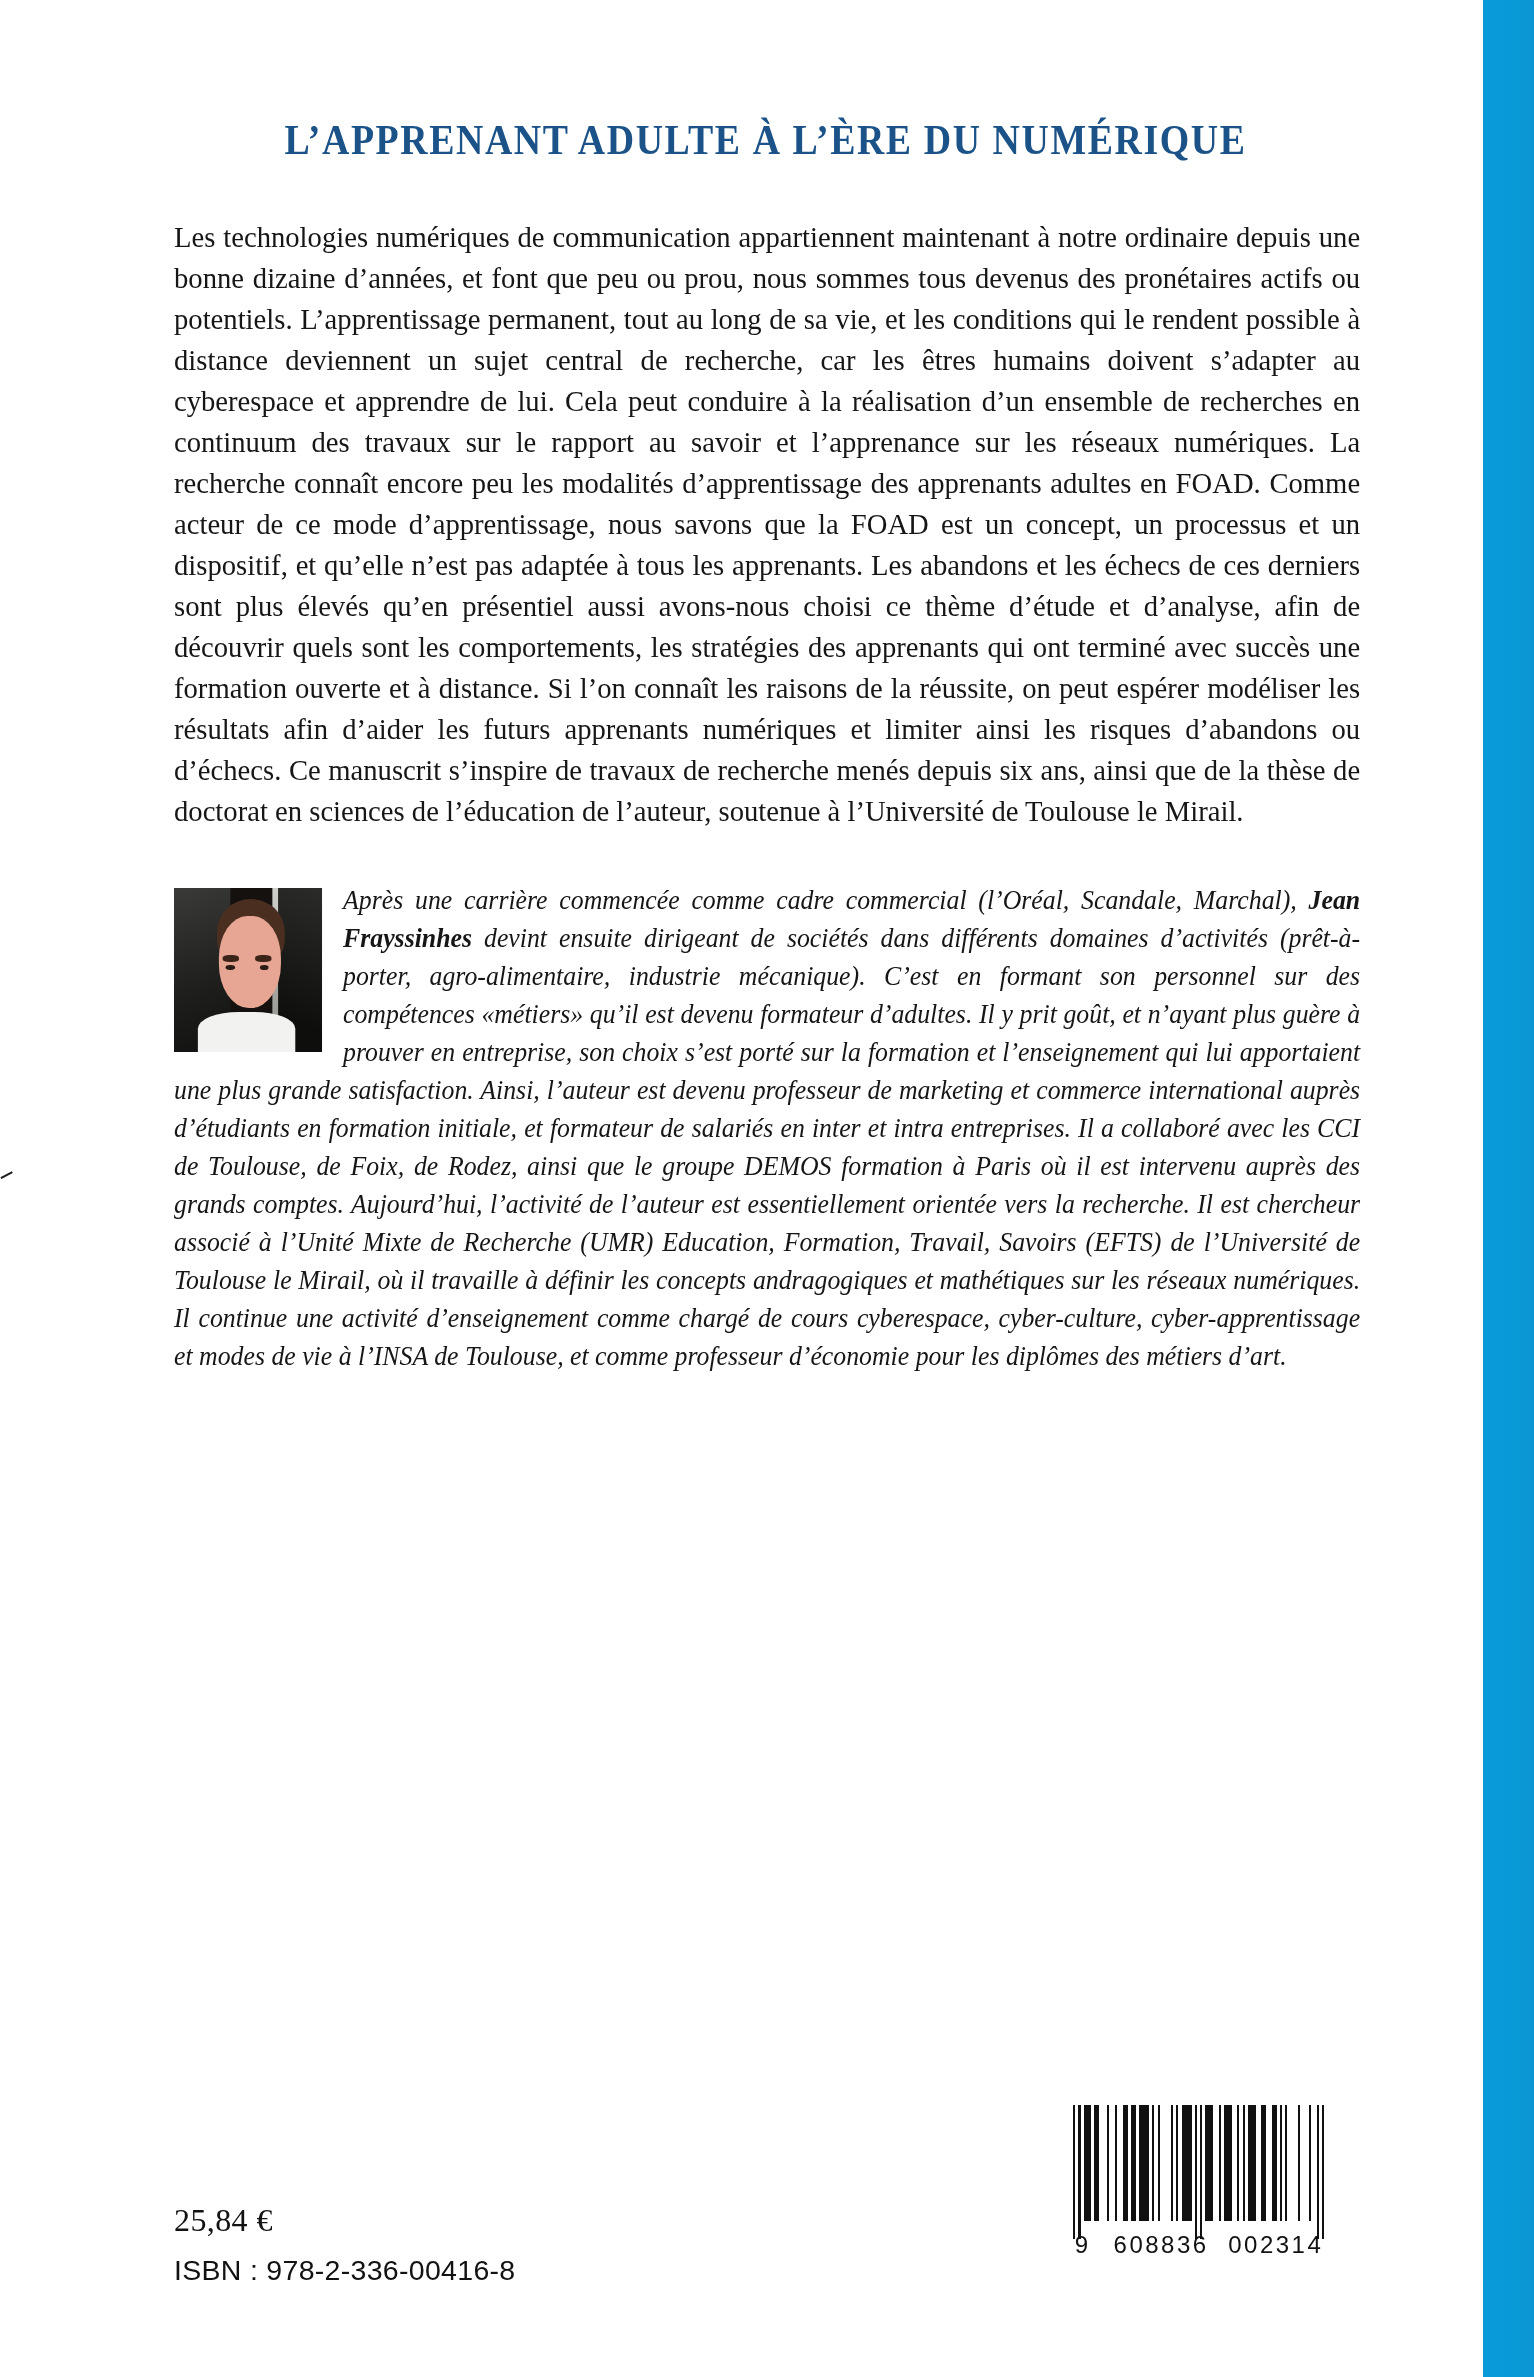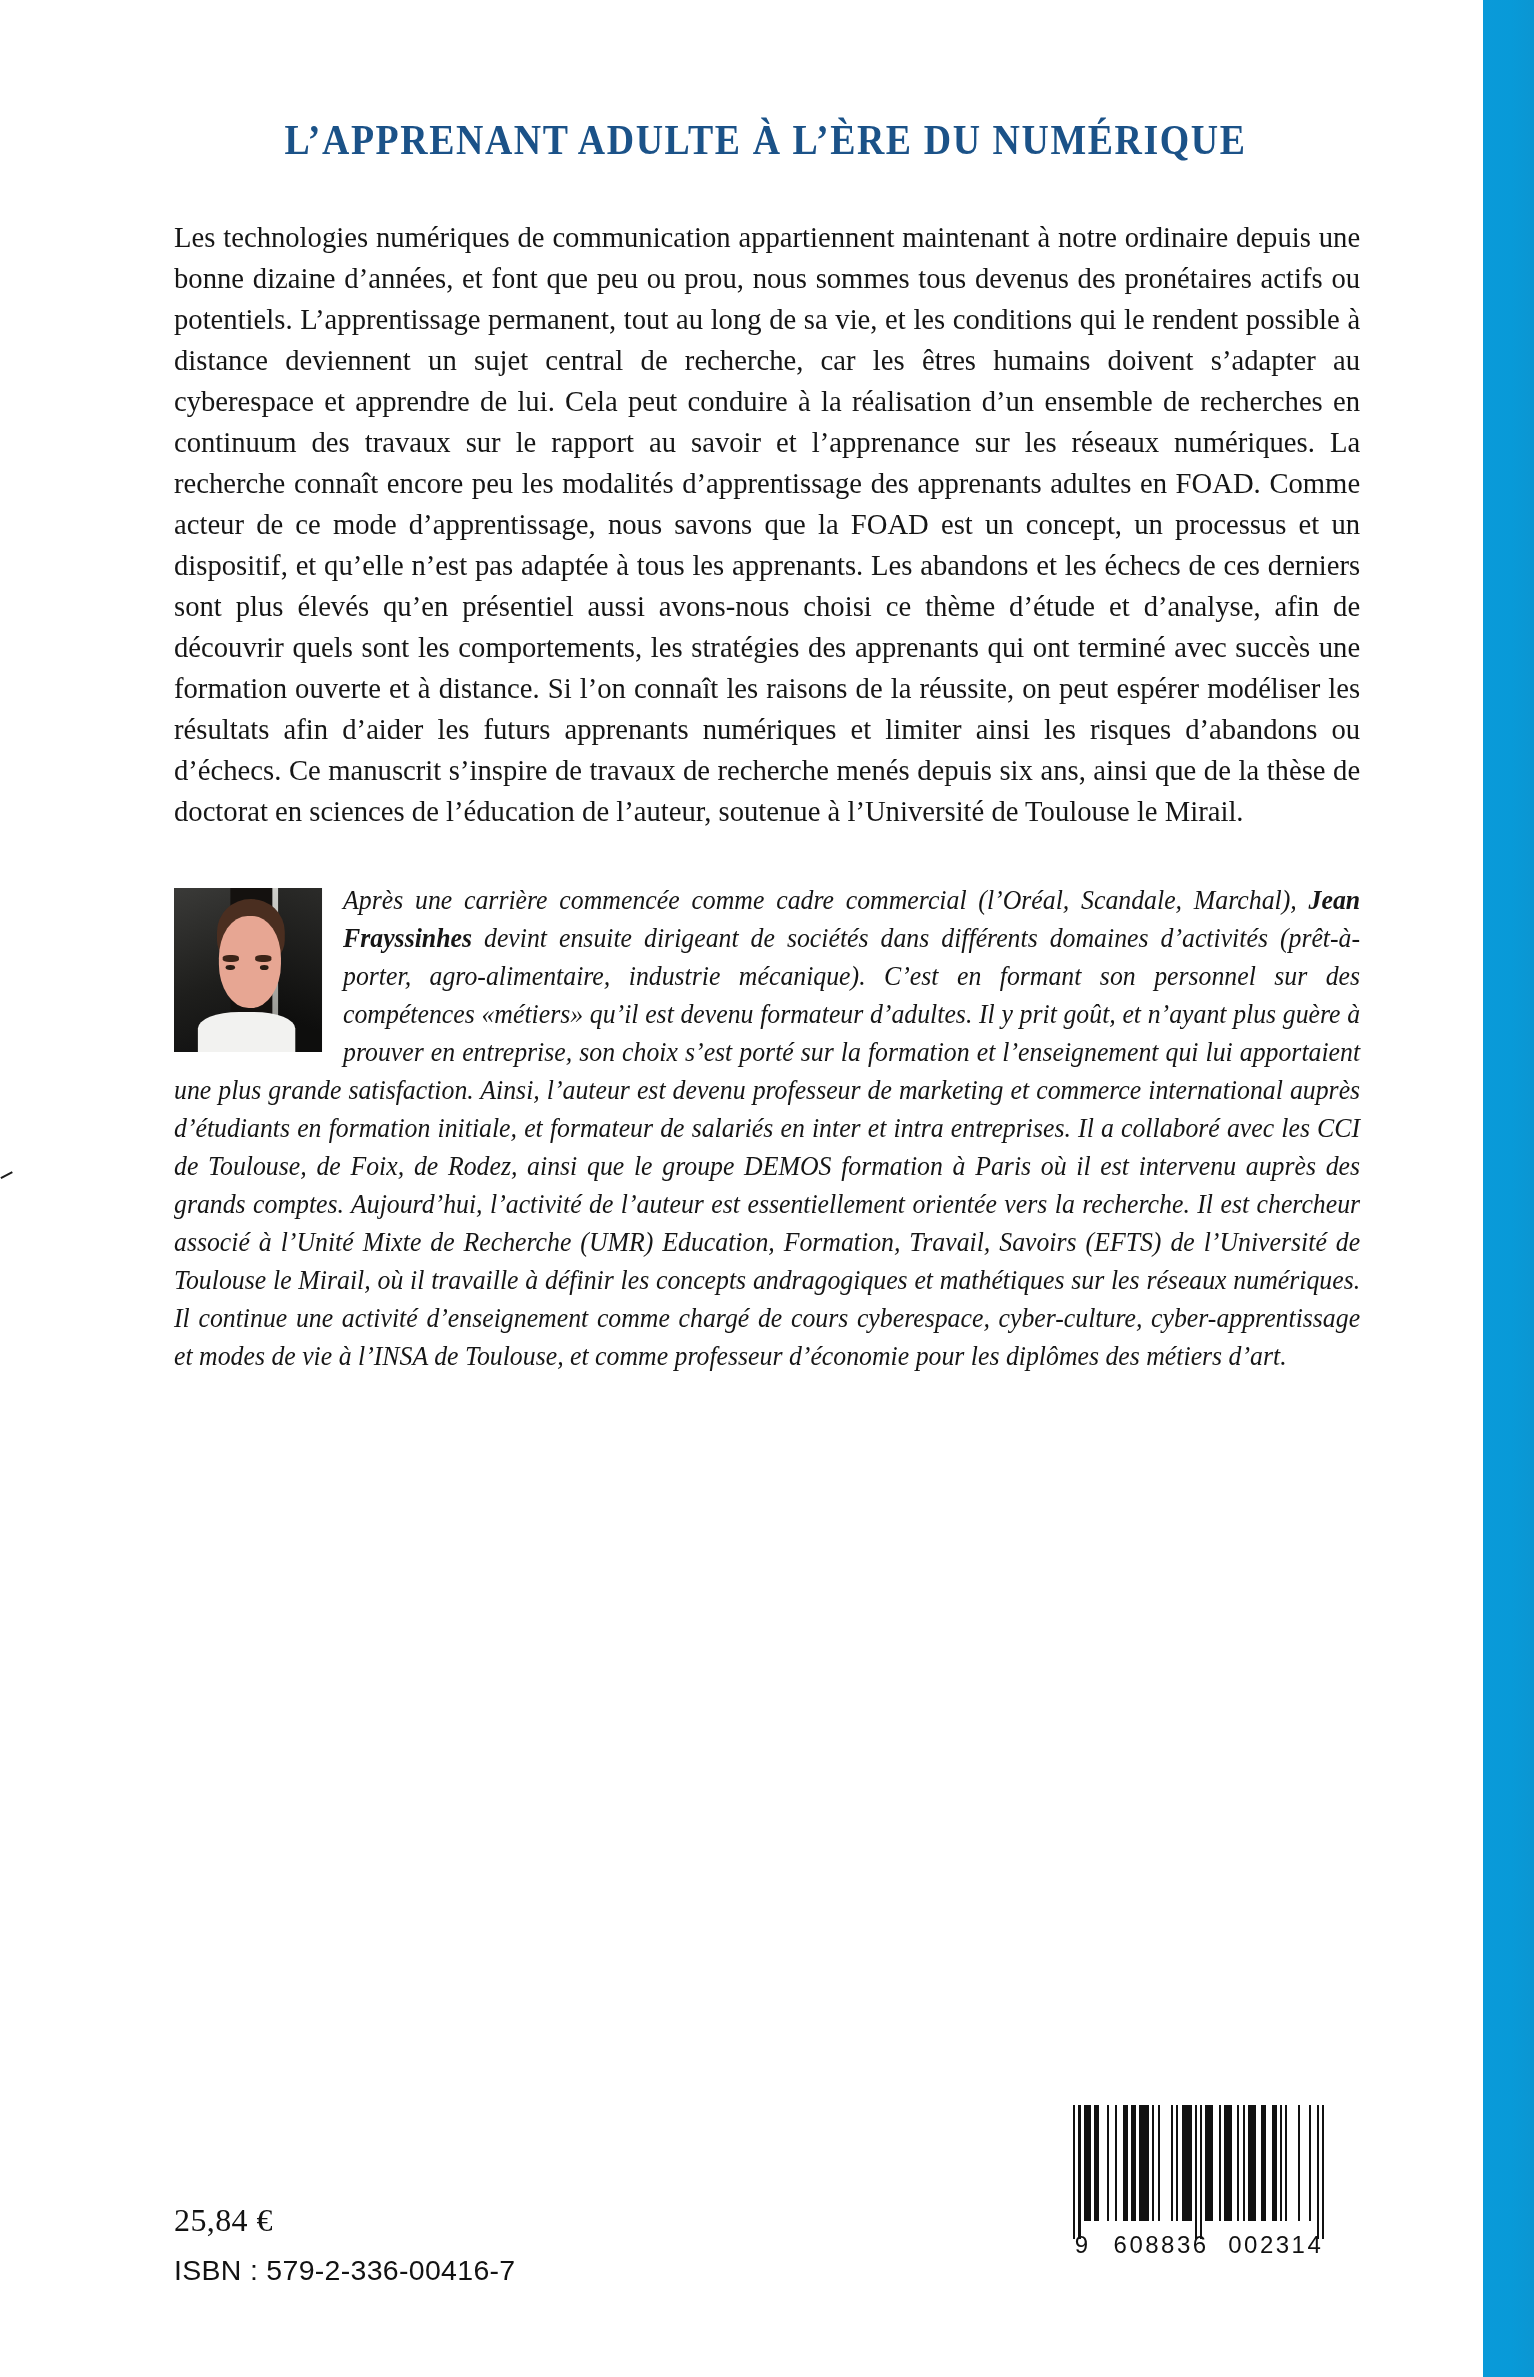--- a/index.html
+++ b/index.html
@@ -269,21 +269,21 @@
         </div>
         <div class="bio-text">
           <span>Après une carrière commencée comme cadre commercial (l’Oréal, Scandale, Marchal), </span><b>Jean Frayssinhes</b><span> devint ensuite dirigeant de sociétés dans différents domaines d’activités (prêt-à-porter, agro-alimentaire, industrie mécanique). C’est en formant son personnel sur des compétences «métiers» qu’il est devenu formateur d’adultes. Il y prit goût, et n’ayant plus guère à prouver en entreprise, son choix s’est porté sur la formation et l’enseignement qui lui apportaient une plus grande satisfaction. Ainsi, l’auteur est devenu professeur de marketing et commerce international auprès d’étudiants en formation initiale, et formateur de salariés en inter et intra entreprises. Il a collaboré avec les CCI de Toulouse, de Foix, de Rodez, ainsi que le groupe DEMOS formation à Paris où il est intervenu auprès des grands comptes. Aujourd’hui, l’activité de l’auteur est essentiellement orientée vers la recherche. Il est chercheur associé à l’Unité Mixte de Recherche (UMR) Education, Formation, Travail, Savoirs (EFTS) de l’Université de Toulouse le Mirail, où il travaille à définir les concepts andragogiques et mathétiques sur les réseaux numériques. Il continue une activité d’enseignement comme chargé de cours cyberespace, cyber-culture, cyber-apprentissage et modes de vie à l’INSA de Toulouse, et comme professeur d’économie pour les diplômes des métiers d’art.</span>
         </div>
       </div>
 
     </div>
 
     <div class="footer">
       <div class="price">25,84 €</div>
-      <div class="isbn">ISBN : 579-2-336-00416-7</div>
+      <div class="isbn">ISBN : 978-2-336-00416-8</div>
 
       <div class="barcode">
         <div class="bars" id="barcode-bars">
             <span style="left:0px;width:2.4px;height:134px;"></span>
             <span style="left:5.3px;width:2.4px;height:134px;"></span>
             <span style="left:10.6px;width:7.7px;height:116px;"></span>
             <span style="left:21px;width:5px;height:116px;"></span>
             <span style="left:34px;width:2.4px;height:116px;"></span>
             <span style="left:42px;width:2.4px;height:116px;"></span>
             <span style="left:50px;width:5px;height:116px;"></span>

